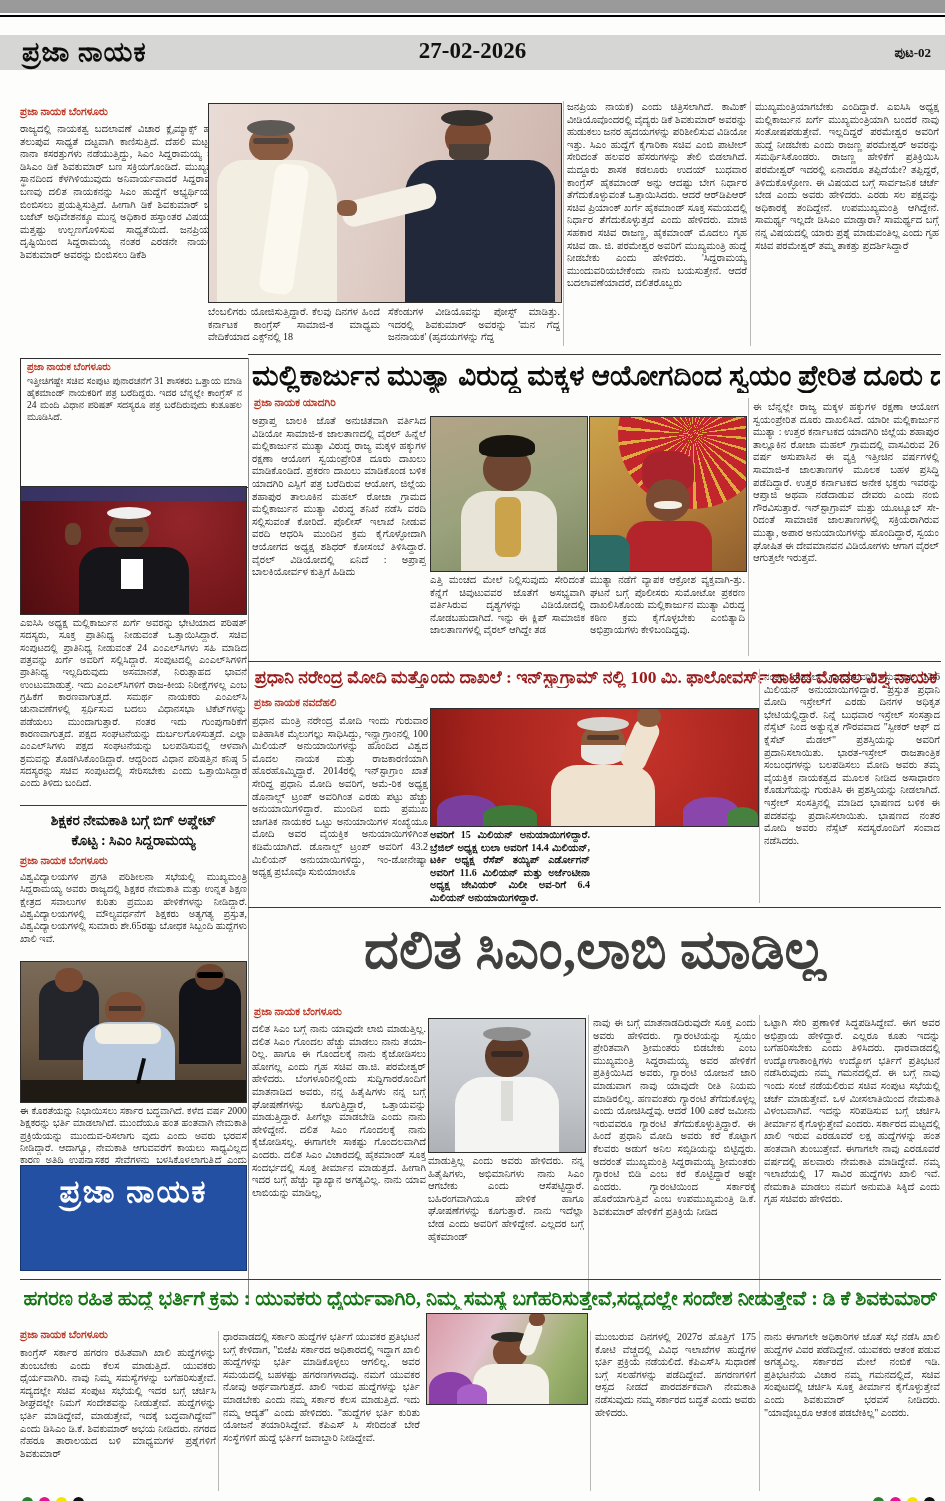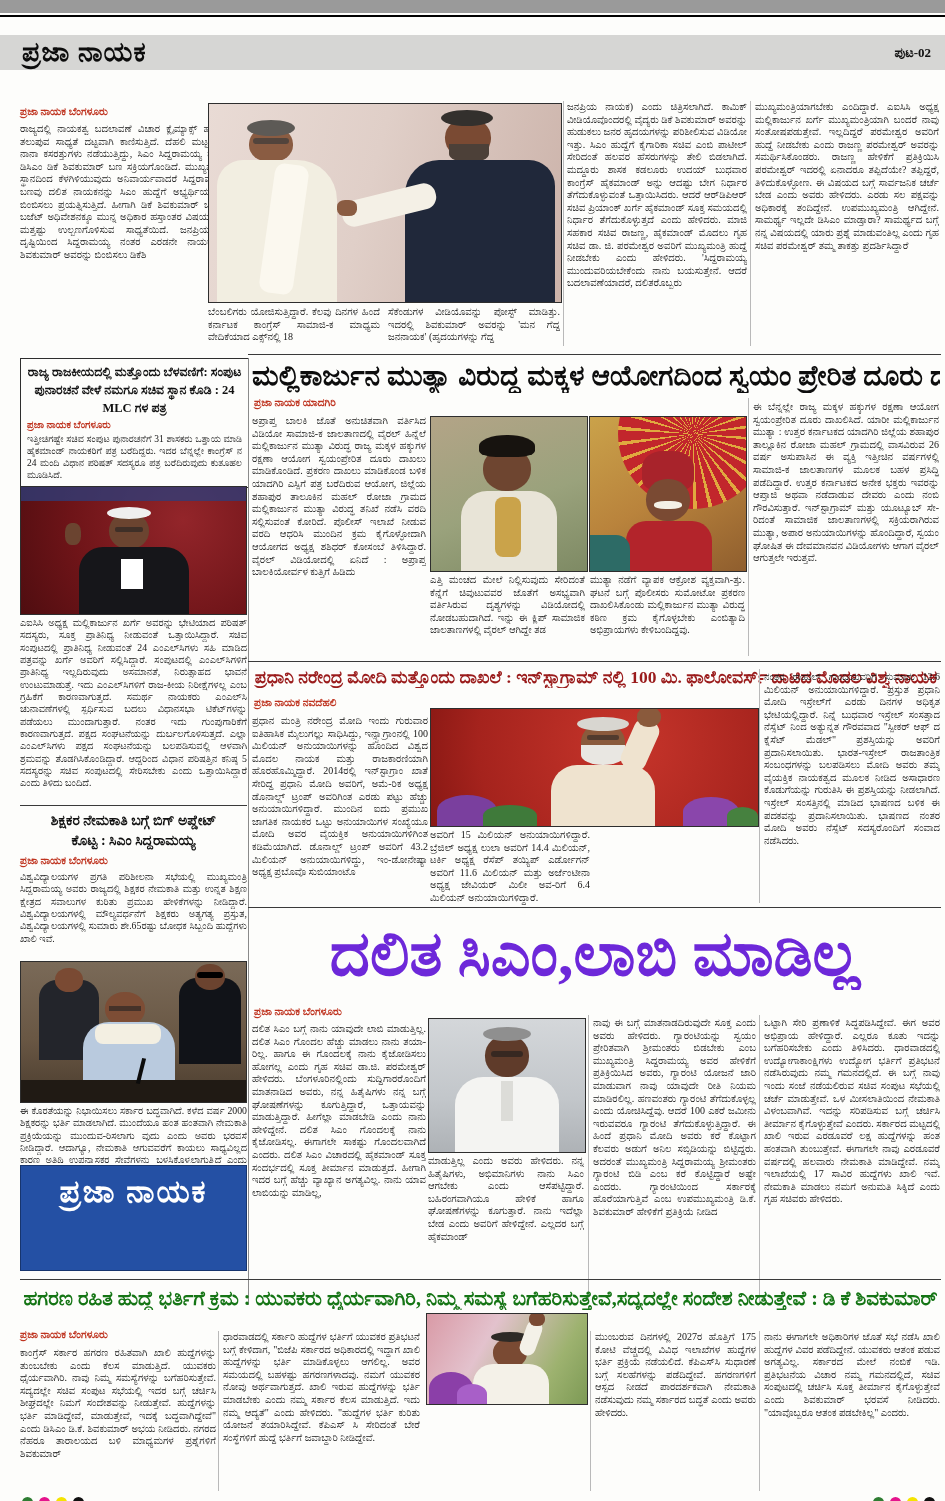--- a/index.html
+++ b/index.html
@@ -14,38 +14,39 @@
   .photo{position:absolute;border:1px solid #2e2e2e;overflow:hidden;background:#cfc7bd;}
   .ph-el{position:absolute;}
   .masthead{position:absolute;left:0;top:22px;width:945px;height:35px;background:#d6d6d4;}
   .mast-title{position:absolute;left:22px;top:24px;font-size:27px;font-weight:bold;color:#0c0c0c;letter-spacing:1px;}
   .mast-date{position:absolute;left:0;top:25px;width:945px;text-align:center;font-size:23px;font-weight:bold;}
   .mast-page{position:absolute;right:14px;top:32px;font-size:13px;font-weight:bold;}
   .strap{position:absolute;left:0;top:60px;width:945px;text-align:center;font-size:16.5px;
          font-weight:bold;color:#1898d2;white-space:nowrap;overflow:hidden;}
   .headline-black{position:absolute;font-weight:bold;color:#0d0d0d;text-align:center;white-space:nowrap;overflow:hidden;}
   .headline-maroon{position:absolute;font-weight:bold;color:#9a1b1b;text-align:center;white-space:nowrap;overflow:hidden;}
-  .headline-big{position:absolute;font-weight:800;color:#6d28d9;text-align:center;white-space:nowrap;overflow:hidden;
-                font-size:62px;line-height:1.15;}
+  .headline-big{position:absolute;font-weight:800;color:#404040;text-align:center;white-space:nowrap;overflow:hidden;
+                font-size:54px;line-height:1.15;}
   .headline-green{position:absolute;font-weight:bold;color:#157515;text-align:center;white-space:nowrap;overflow:hidden;font-size:20px;}
   .boxed{position:absolute;border:1px solid #2e2e2e;}
   .box-head{font-weight:bold;text-align:center;white-space:pre-line;line-height:1.45;}
   .promo{position:absolute;background:#2450a4;color:#fff;text-align:center;border:1px solid #17356e;}
   .promo-l1{font-size:31px;font-weight:bold;margin-top:8px;letter-spacing:2px;}
   .promo-l2{font-size:19px;font-weight:bold;line-height:1.35;margin-top:6px;white-space:pre-line;}
   .dot{position:absolute;width:11px;height:11px;border-radius:50%;}
 </style>
 </head>
 <body>
 
 <div id="page">
 
   <div class="abs" style="left:0;top:2px;width:945px;height:2px;background:#000;"></div>
   <div class="masthead"></div>
   <div class="mast-title">ಪ್ರಜಾ ನಾಯಕ</div>
+  <div class="mast-date">27-02-2026</div>
   <div class="mast-page">ಪುಟ-02</div>
 
 
   <div class="byline" style="left:20px;top:93px;">ಪ್ರಜಾ ನಾಯಕ ಬೆಂಗಳೂರು</div>
   <div class="body-text" style="left:20px;top:110px;width:206px;height:222px;">ರಾಜ್ಯದಲ್ಲಿ ನಾಯಕತ್ವ ಬದಲಾವಣೆ ವಿಚಾರ ಕ್ಲೈಮ್ಯಾಕ್ಸ್ ಹಂತಕ್ಕೆ ತಲುಪುವ ಸಾಧ್ಯತೆ ದಟ್ಟವಾಗಿ ಕಾಣಿಸುತ್ತಿದೆ. ದೆಹಲಿ ಮಟ್ಟದಲ್ಲೇ ನಾನಾ ಕಸರತ್ತುಗಳು ನಡೆಯುತ್ತಿದ್ದು, ಸಿಎಂ ಸಿದ್ದರಾಮಯ್ಯ ಮತ್ತು ಡಿಸಿಎಂ ಡಿಕೆ ಶಿವಕುಮಾರ್ ಬಣ ಸಕ್ರಿಯಗೊಂಡಿದೆ. ಮುಖ್ಯಮಂತ್ರಿ ಸ್ಥಾನದಿಂದ ಕೆಳಗಿಳಿಯುವುದು ಅನಿವಾರ್ಯವಾದರೆ ಸಿದ್ದರಾಮಯ್ಯ ಬಣವು ದಲಿತ ನಾಯಕನನ್ನು ಸಿಎಂ ಹುದ್ದೆಗೆ ಅಭ್ಯರ್ಥಿಯನ್ನಾಗಿ ಬಿಂಬಿಸಲು ಪ್ರಯತ್ನಿಸುತ್ತಿದೆ. ಹೀಗಾಗಿ ಡಿಕೆ ಶಿವಕುಮಾರ್ ಬಣವು ಬಜೆಟ್ ಅಧಿವೇಶನಕ್ಕೂ ಮುನ್ನ ಅಧಿಕಾರ ಹಸ್ತಾಂತರ ವಿಷಯವನ್ನು ಮತ್ತಷ್ಟು ಉಲ್ಬಣಗೊಳಿಸುವ ಸಾಧ್ಯತೆಯಿದೆ. ಜನಪ್ರಿಯತೆಯ ದೃಷ್ಟಿಯಿಂದ ಸಿದ್ದರಾಮಯ್ಯ ನಂತರ ಎರಡನೇ ನಾಯಕನಾಗಿ ಶಿವಕುಮಾರ್ ಅವರನ್ನು ಬಿಂಬಿಸಲು ಡಿಕೆಶಿ</div>
 
   <div class="photo" style="left:208px;top:90px;width:352px;height:198px;">
     <div class="ph-el" style="left:0;top:0;width:100%;height:100%;background:linear-gradient(105deg,#e9dbd5 0%,#e0cfc8 45%,#cbb2a9 100%);"></div>
     <div class="ph-el" style="left:40px;top:22px;width:44px;height:36px;border-radius:50% 50% 46% 46%;background:#8a5c42;"></div>
     <div class="ph-el" style="left:38px;top:16px;width:48px;height:16px;border-radius:50%;background:#5d5a56;"></div>
@@ -61,23 +62,20 @@
   </div>
   <div class="body-text" style="left:208px;top:293px;width:172px;height:40px;">ಬೆಂಬಲಿಗರು ಯೋಜಿಸುತ್ತಿದ್ದಾರೆ. ಕೆಲವು ದಿನಗಳ ಹಿಂದೆ ಕರ್ನಾಟಕ ಕಾಂಗ್ರೆಸ್ ಸಾಮಾಜಿ-ಕ ಮಾಧ್ಯಮ ವೇದಿಕೆಯಾದ ಎಕ್ಸ್‌ನಲ್ಲಿ 18</div>
   <div class="body-text" style="left:388px;top:293px;width:172px;height:40px;">ಸೆಕೆಂಡುಗಳ ವೀಡಿಯೊವನ್ನು ಪೋಸ್ಟ್ ಮಾಡಿತ್ತು. ಇದರಲ್ಲಿ ಶಿವಕುಮಾರ್ ಅವರನ್ನು 'ಮನ ಗೆದ್ದ ಜನನಾಯಕ' (ಹೃದಯಗಳನ್ನು ಗೆದ್ದ</div>
 
   <div class="vrule" style="left:563px;top:88px;height:245px;"></div>
   <div class="body-text" style="left:567px;top:88px;width:180px;height:245px;">ಜನಪ್ರಿಯ ನಾಯಕ) ಎಂದು ಚಿತ್ರಿಸಲಾಗಿದೆ. ಕಾಮಿಕ್ ವೀಡಿಯೊವೊಂದರಲ್ಲಿ ವೈದ್ಯರು ಡಿಕೆ ಶಿವಕುಮಾರ್ ಅವರನ್ನು ಹುಡುಕಲು ಜನರ ಹೃದಯಗಳನ್ನು ಪರಿಶೀಲಿಸುವ ವಿಡಿಯೋ ಇತ್ತು. ಸಿಎಂ ಹುದ್ದೆಗೆ ಕೈಗಾರಿಕಾ ಸಚಿವ ಎಂಬಿ ಪಾಟೀಲ್ ಸೇರಿದಂತೆ ಹಲವರ ಹೆಸರುಗಳನ್ನು ತೇಲಿ ಬಿಡಲಾಗಿದೆ. ಮದ್ದೂರು ಶಾಸಕ ಕಡಲೂರು ಉದಯ್ ಬುಧವಾರ ಕಾಂಗ್ರೆಸ್ ಹೈಕಮಾಂಡ್ ಅನ್ನು ಆದಷ್ಟು ಬೇಗ ನಿರ್ಧಾರ ತೆಗೆದುಕೊಳ್ಳುವಂತೆ ಒತ್ತಾಯಿಸಿದರು. ಆದರೆ ಆರ್‌ಡಿಪಿಆರ್ ಸಚಿವ ಪ್ರಿಯಾಂಕ್ ಖರ್ಗೆ ಹೈಕಮಾಂಡ್ ಸೂಕ್ತ ಸಮಯದಲ್ಲಿ ನಿರ್ಧಾರ ತೆಗೆದುಕೊಳ್ಳುತ್ತದೆ ಎಂದು ಹೇಳಿದರು. ಮಾಜಿ ಸಹಕಾರ ಸಚಿವ ರಾಜಣ್ಣ, ಹೈಕಮಾಂಡ್ ಮೊದಲು ಗೃಹ ಸಚಿವ ಡಾ. ಜಿ. ಪರಮೇಶ್ವರ ಅವರಿಗೆ ಮುಖ್ಯಮಂತ್ರಿ ಹುದ್ದೆ ನೀಡಬೇಕು ಎಂದು ಹೇಳಿದರು. 'ಸಿದ್ದರಾಮಯ್ಯ ಮುಂದುವರಿಯಬೇಕೆಂದು ನಾನು ಬಯಸುತ್ತೇನೆ. ಆದರೆ ಬದಲಾವಣೆಯಾದರೆ, ದಲಿತರೊಬ್ಬರು</div>
   <div class="vrule" style="left:750px;top:88px;height:245px;"></div>
   <div class="body-text" style="left:755px;top:88px;width:184px;height:245px;">ಮುಖ್ಯಮಂತ್ರಿಯಾಗಬೇಕು ಎಂದಿದ್ದಾರೆ. ಎಐಸಿಸಿ ಅಧ್ಯಕ್ಷ ಮಲ್ಲಿಕಾರ್ಜುನ ಖರ್ಗೆ ಮುಖ್ಯಮಂತ್ರಿಯಾಗಿ ಬಂದರೆ ನಾವು ಸಂತೋಷಪಡುತ್ತೇವೆ. ಇಲ್ಲದಿದ್ದರೆ ಪರಮೇಶ್ವರ ಅವರಿಗೆ ಹುದ್ದೆ ನೀಡಬೇಕು ಎಂದು ರಾಜಣ್ಣ ಪರಮೇಶ್ವರ್ ಅವರನ್ನು ಸಮರ್ಥಿಸಿಕೊಂಡರು. ರಾಜಣ್ಣ ಹೇಳಿಕೆಗೆ ಪ್ರತಿಕ್ರಿಯಿಸಿ ಪರಮೇಶ್ವರ್ ಇದರಲ್ಲಿ ಏನಾದರೂ ತಪ್ಪಿದೆಯೇ? ತಪ್ಪಿದ್ದರೆ, ತಿಳಿದುಕೊಳ್ಳೋಣ. ಈ ವಿಷಯದ ಬಗ್ಗೆ ಸಾರ್ವಜನಿಕ ಚರ್ಚೆ ಬೇಡ ಎಂದು ಅವರು ಹೇಳಿದರು. ಎರಡು ಸಲ ಪಕ್ಷವನ್ನು ಅಧಿಕಾರಕ್ಕೆ ತಂದಿದ್ದೇನೆ. ಉಪಮುಖ್ಯಮಂತ್ರಿ ಆಗಿದ್ದೇನೆ. ಸಾಮರ್ಥ್ಯ ಇಲ್ಲದೇ ಡಿಸಿಎಂ ಮಾಡ್ತಾರಾ? ಸಾಮರ್ಥ್ಯದ ಬಗ್ಗೆ ನನ್ನ ವಿಷಯದಲ್ಲಿ ಯಾರು ಪ್ರಶ್ನೆ ಮಾಡುವಂತಿಲ್ಲ ಎಂದು ಗೃಹ ಸಚಿವ ಪರಮೇಶ್ವರ್ ತಮ್ಮ ತಾಕತ್ತು ಪ್ರದರ್ಶಿಸಿದ್ದಾರೆ</div>
 
   <div class="boxed" style="left:20px;top:345px;width:227px;height:128px;">
-    <div class="box-head" style="font-size:12.5px;margin-top:4px;">ರಾಜ್ಯ ರಾಜಕೀಯದಲ್ಲಿ ಮತ್ತೊಂದು ಬೆಳವಣಿಗೆ: ಸಂಪುಟ
-ಪುನಾರಚನೆ ವೇಳೆ ನಮಗೂ ಸಚಿವ ಸ್ಥಾನ ಕೊಡಿ : 24
-MLC ಗಳ ಪತ್ರ</div>
     <div style="color:#bf3420;font-weight:bold;font-size:10px;margin:2px 0 0 6px;">ಪ್ರಜಾ ನಾಯಕ ಬೆಂಗಳೂರು</div>
     <div style="font-size:9.5px;line-height:1.25;text-align:justify;margin:3px 6px 0 6px;overflow:hidden;height:48px;">ಇತ್ತೀಚಿಗಷ್ಟೇ ಸಚಿವ ಸಂಪುಟ ಪುನಾರಚನೆಗೆ 31 ಶಾಸಕರು ಒತ್ತಾಯ ಮಾಡಿ ಹೈಕಮಾಂಡ್ ನಾಯಕರಿಗೆ ಪತ್ರ ಬರೆದಿದ್ದರು. ಇದರ ಬೆನ್ನಲ್ಲೇ ಕಾಂಗ್ರೆಸ್ ನ 24 ಮಂದಿ ವಿಧಾನ ಪರಿಷತ್ ಸದಸ್ಯರೂ ಪತ್ರ ಬರೆದಿರುವುದು ಕುತೂಹಲ ಮೂಡಿಸಿದೆ.</div>
   </div>
 
   <div class="photo" style="left:20px;top:473px;width:225px;height:127px;">
     <div class="ph-el" style="left:0;top:0;width:100%;height:100%;background:radial-gradient(circle at 72% 26%,#93252a 0%,#6e1418 60%,#4f0d10 100%);"></div>
     <div class="ph-el" style="left:0;top:0;width:100%;height:14px;background:#2b3f7e;opacity:.75;"></div>
     <div class="ph-el" style="left:88px;top:26px;width:40px;height:36px;border-radius:48%;background:#6b4430;"></div>
     <div class="ph-el" style="left:86px;top:20px;width:44px;height:12px;border-radius:50%;background:#efefef;"></div>
     <div class="ph-el" style="left:94px;top:40px;width:28px;height:5px;background:#222;opacity:.6;border-radius:2px;"></div>
@@ -154,21 +152,21 @@
     <div class="ph-el" style="left:146px;top:8px;width:52px;height:14px;border-radius:50%;background:#d8d6d0;"></div>
     <div class="ph-el" style="left:156px;top:26px;width:32px;height:5px;background:#222;opacity:.55;border-radius:2px;"></div>
     <div class="ph-el" style="left:120px;top:56px;width:104px;height:61px;border-radius:26px 26px 0 0;background:#efe3cf;"></div>
     <div class="ph-el" style="left:196px;top:10px;width:26px;height:52px;background:#efe3cf;transform:rotate(24deg);border-radius:10px;"></div>
     <div class="ph-el" style="left:206px;top:-2px;width:24px;height:20px;border-radius:45%;background:#8a5a3c;"></div>
     <div class="ph-el" style="left:6px;top:86px;width:60px;height:31px;border-radius:50% 50% 0 0;background:#7a3f9e;"></div>
     <div class="ph-el" style="left:52px;top:96px;width:54px;height:21px;border-radius:50% 50% 0 0;background:#3f7a3a;"></div>
     <div class="ph-el" style="left:252px;top:88px;width:56px;height:29px;border-radius:50% 50% 0 0;background:#8a46ab;"></div>
     <div class="ph-el" style="left:296px;top:98px;width:31px;height:19px;border-radius:50% 50% 0 0;background:#46813f;"></div>
   </div>
-  <div class="body-text" style="left:430px;top:816px;width:160px;height:76px;">ಅವರಿಗೆ 15 ಮಿಲಿಯನ್ ಅನುಯಾಯಿಗಳಿದ್ದಾರೆ. ಬ್ರೆಜಿಲ್ ಅಧ್ಯಕ್ಷ ಲುಲಾ ಅವರಿಗೆ 14.4 ಮಿಲಿಯನ್, ಟರ್ಕಿ ಅಧ್ಯಕ್ಷ ರೆಸೆಪ್ ತಯ್ಯಿಪ್ ಎರ್ಡೋಗನ್ ಅವರಿಗೆ 11.6 ಮಿಲಿಯನ್ ಮತ್ತು ಅರ್ಜೆಂಟೀನಾ ಅಧ್ಯಕ್ಷ ಜೇವಿಯರ್ ಮಿಲೀ ಅವ-ರಿಗೆ 6.4 ಮಿಲಿಯನ್ ಅನುಯಾಯಿಗಳಿದ್ದಾರೆ.</div>
+  <div class="body-text" style="left:430px;top:816px;width:160px;height:76px;font-weight:bold;">ಅವರಿಗೆ 15 ಮಿಲಿಯನ್ ಅನುಯಾಯಿಗಳಿದ್ದಾರೆ. ಬ್ರೆಜಿಲ್ ಅಧ್ಯಕ್ಷ ಲುಲಾ ಅವರಿಗೆ 14.4 ಮಿಲಿಯನ್, ಟರ್ಕಿ ಅಧ್ಯಕ್ಷ ರೆಸೆಪ್ ತಯ್ಯಿಪ್ ಎರ್ಡೋಗನ್ ಅವರಿಗೆ 11.6 ಮಿಲಿಯನ್ ಮತ್ತು ಅರ್ಜೆಂಟೀನಾ ಅಧ್ಯಕ್ಷ ಜೇವಿಯರ್ ಮಿಲೀ ಅವ-ರಿಗೆ 6.4 ಮಿಲಿಯನ್ ಅನುಯಾಯಿಗಳಿದ್ದಾರೆ.</div>
   <div class="vrule" style="left:759px;top:656px;height:234px;"></div>
   <div class="body-text" style="left:764px;top:658px;width:176px;height:232px;">ನಂತರ ರಾಹುಲ್ ಗಾಂಧಿಯವರಿಗೆ ಸುಮಾರು 12.6 ಮಿಲಿಯನ್ ಅನುಯಾಯಿಗಳಿದ್ದಾರೆ. ಪ್ರಸ್ತುತ ಪ್ರಧಾನಿ ಮೋದಿ ಇಸ್ರೇಲ್‌ಗೆ ಎರಡು ದಿನಗಳ ಅಧಿಕೃತ ಭೇಟಿಯಲ್ಲಿದ್ದಾರೆ. ನಿನ್ನೆ ಬುಧವಾರ ಇಸ್ರೇಲ್ ಸಂಸತ್ತಾದ ನೆಸ್ಸೆಟ್ ನಿಂದ ಅತ್ಯುನ್ನತ ಗೌರವವಾದ "ಸ್ಪೀಕರ್ ಆಫ್ ದ ಕ್ನೆಸೆಟ್ ಮೆಡಲ್" ಪ್ರಶಸ್ತಿಯನ್ನು ಅವರಿಗೆ ಪ್ರದಾನಿಸಲಾಯಿತು. ಭಾರತ-ಇಸ್ರೇಲ್ ರಾಜತಾಂತ್ರಿಕ ಸಂಬಂಧಗಳನ್ನು ಬಲಪಡಿಸಲು ಮೋದಿ ಅವರು ತಮ್ಮ ವೈಯಕ್ತಿಕ ನಾಯಕತ್ವದ ಮೂಲಕ ನೀಡಿದ ಅಸಾಧಾರಣ ಕೊಡುಗೆಯನ್ನು ಗುರುತಿಸಿ ಈ ಪ್ರಶಸ್ತಿಯನ್ನು ನೀಡಲಾಗಿದೆ. ಇಸ್ರೇಲ್ ಸಂಸತ್ತಿನಲ್ಲಿ ಮಾಡಿದ ಭಾಷಣದ ಬಳಿಕ ಈ ಪದಕವನ್ನು ಪ್ರದಾನಿಸಲಾಯಿತು. ಭಾಷಣದ ನಂತರ ಮೋದಿ ಅವರು ನೆಸ್ಸೆಟ್ ಸದಸ್ಯರೊಂದಿಗೆ ಸಂವಾದ ನಡೆಸಿದರು.</div>
 
   <div class="hrule" style="left:248px;top:894px;width:693px;"></div>
   <div class="headline-big" style="left:250px;top:906px;width:690px;">ದಲಿತ ಸಿಎಂ,ಲಾಬಿ ಮಾಡಿಲ್ಲ</div>
   <div class="byline" style="left:254px;top:993px;">ಪ್ರಜಾ ನಾಯಕ ಬೆಂಗಳೂರು</div>
   <div class="body-text" style="left:252px;top:1010px;width:174px;height:280px;">ದಲಿತ ಸಿಎಂ ಬಗ್ಗೆ ನಾನು ಯಾವುದೇ ಲಾಬಿ ಮಾಡುತ್ತಿಲ್ಲ. ದಲಿತ ಸಿಎಂ ಗೊಂದಲ ಹೆಚ್ಚು ಮಾಡಲು ನಾನು ತಯಾ-ರಿಲ್ಲ. ಹಾಗೂ ಈ ಗೊಂದಲಕ್ಕೆ ನಾನು ಕೈಜೋಡಿಸಲು ಹೋಗಲ್ಲ ಎಂದು ಗೃಹ ಸಚಿವ ಡಾ.ಜಿ. ಪರಮೇಶ್ವರ್ ಹೇಳಿದರು. ಬೆಂಗಳೂರಿನಲ್ಲಿಂದು ಸುದ್ದಿಗಾರರೊಂದಿಗೆ ಮಾತನಾಡಿದ ಅವರು, ನನ್ನ ಹಿತೈಷಿಗಳು ನನ್ನ ಬಗ್ಗೆ ಘೋಷಣೆಗಳನ್ನು ಕೂಗುತ್ತಿದ್ದಾರೆ, ಒತ್ತಾಯವನ್ನು ಮಾಡುತ್ತಿದ್ದಾರೆ. ಹೀಗೆಲ್ಲಾ ಮಾಡಬೇಡಿ ಎಂದು ನಾನು ಹೇಳಿದ್ದೇನೆ. ದಲಿತ ಸಿಎಂ ಗೊಂದಲಕ್ಕೆ ನಾನು ಕೈಜೋಡಿಸಲ್ಲ. ಈಗಾಗಲೇ ಸಾಕಷ್ಟು ಗೊಂದಲವಾಗಿದೆ ಎಂದರು. ದಲಿತ ಸಿಎಂ ವಿಚಾರದಲ್ಲಿ ಹೈಕಮಾಂಡ್ ಸೂಕ್ತ ಸಂದರ್ಭದಲ್ಲಿ ಸೂಕ್ತ ತೀರ್ಮಾನ ಮಾಡುತ್ತದೆ. ಹೀಗಾಗಿ ಇದರ ಬಗ್ಗೆ ಹೆಚ್ಚು ವ್ಯಾಖ್ಯಾನ ಅಗತ್ಯವಿಲ್ಲ. ನಾನು ಯಾವ ಲಾಬಿಯನ್ನು ಮಾಡಿಲ್ಲ,</div>
 
   <div class="photo" style="left:428px;top:1005px;width:156px;height:133px;">
     <div class="ph-el" style="left:0;top:0;width:100%;height:100%;background:linear-gradient(#d4d7da 0%,#c2c6ca 60%,#aeb2b6 100%);"></div>

